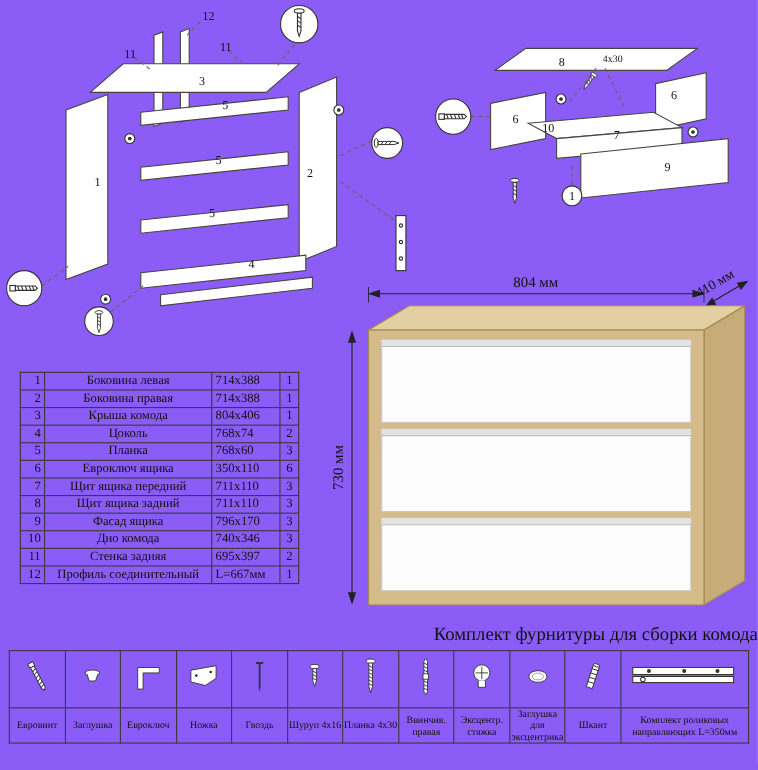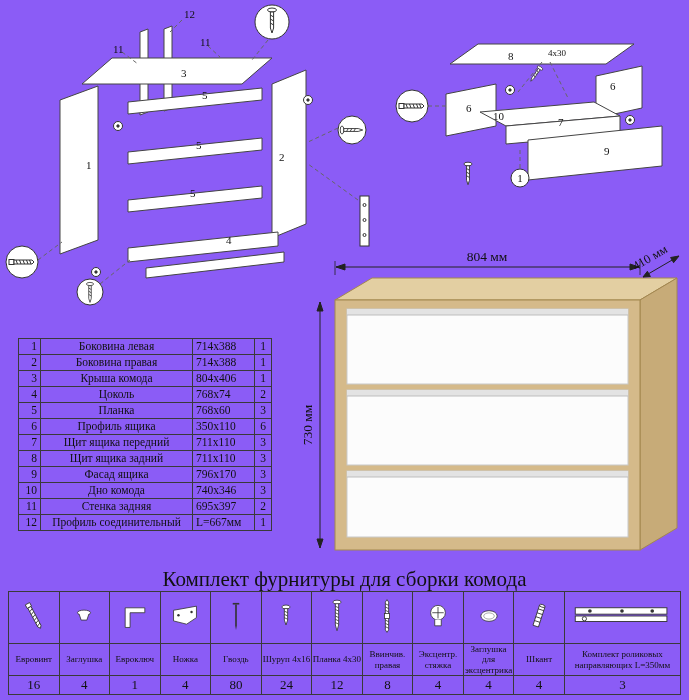--- a/index.html
+++ b/index.html
@@ -23,21 +23,21 @@
     border:1px solid #3a3a3a; padding:0 3px; height:16px;
     line-height:1; white-space:nowrap; vertical-align:middle;
   }
   .pt-num  { width:22px; text-align:right; }
   .pt-name { width:152px; text-align:center; }
   .pt-size { width:62px;  text-align:left; }
   .pt-qty  { width:17px;  text-align:center; }
 
   .hw-title {
     position:absolute; left:0; top:567px; width:689px;
-    text-align:center; font-size:21px; font-weight:normal;
+    text-align:right; font-size:17px; font-weight:normal;
   }
 
   .hw-table {
     position:absolute; left:8px; top:591px;
     border-collapse:collapse; table-layout:fixed; width:673px;
   }
   .hw-table td {
     border:1px solid #3a3a3a; text-align:center; vertical-align:middle;
     overflow:hidden; padding:0;
   }
@@ -198,21 +198,21 @@
           <td class="pt-qty">2</td>
         </tr>
         <tr>
           <td class="pt-num">5</td>
           <td class="pt-name">Планка</td>
           <td class="pt-size">768x60</td>
           <td class="pt-qty">3</td>
         </tr>
         <tr>
           <td class="pt-num">6</td>
-          <td class="pt-name">Профиль ящика</td>
+          <td class="pt-name">Евроключ ящика</td>
           <td class="pt-size">350x110</td>
           <td class="pt-qty">6</td>
         </tr>
         <tr>
           <td class="pt-num">7</td>
           <td class="pt-name">Щит ящика передний</td>
           <td class="pt-size">711x110</td>
           <td class="pt-qty">3</td>
         </tr>
         <tr>
@@ -386,30 +386,16 @@
           <td class="hw-name-cell">Ножка</td>
           <td class="hw-name-cell">Гвоздь</td>
           <td class="hw-name-cell">Шуруп 4x16</td>
           <td class="hw-name-cell">Планка 4x30</td>
           <td class="hw-name-cell">Ввинчив. правая</td>
           <td class="hw-name-cell">Эксцентр. стяжка</td>
           <td class="hw-name-cell">Заглушка для эксцентрика</td>
           <td class="hw-name-cell">Шкант</td>
           <td class="hw-name-cell">Комплект роликовых направляющих L=350мм</td>
         </tr>
-      <tr id="hw-qtys">
-          <td class="hw-qty-cell">16</td>
-          <td class="hw-qty-cell">4</td>
-          <td class="hw-qty-cell">1</td>
-          <td class="hw-qty-cell">4</td>
-          <td class="hw-qty-cell">80</td>
-          <td class="hw-qty-cell">24</td>
-          <td class="hw-qty-cell">12</td>
-          <td class="hw-qty-cell">8</td>
-          <td class="hw-qty-cell">4</td>
-          <td class="hw-qty-cell">4</td>
-          <td class="hw-qty-cell">4</td>
-          <td class="hw-qty-cell">3</td>
-        </tr>
     </tbody>
   </table>
 
 </div>
 
 </body></html>

